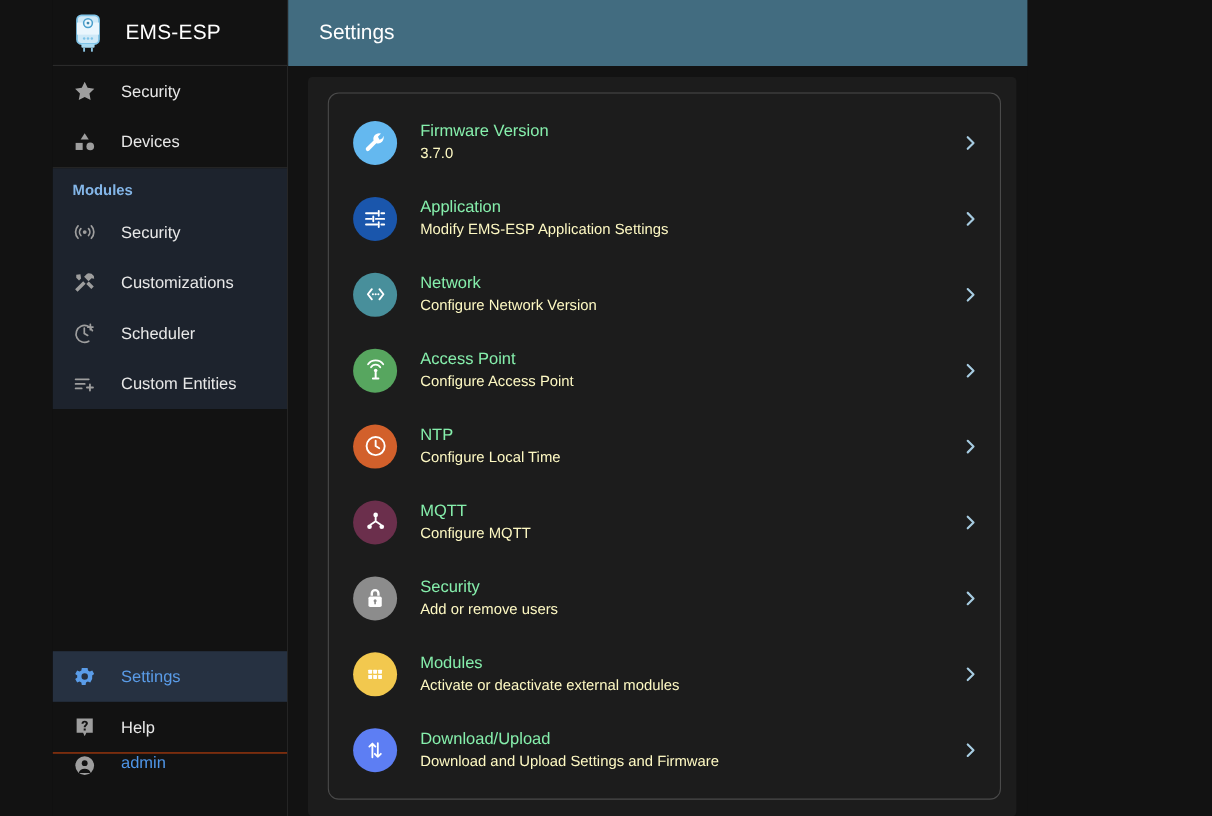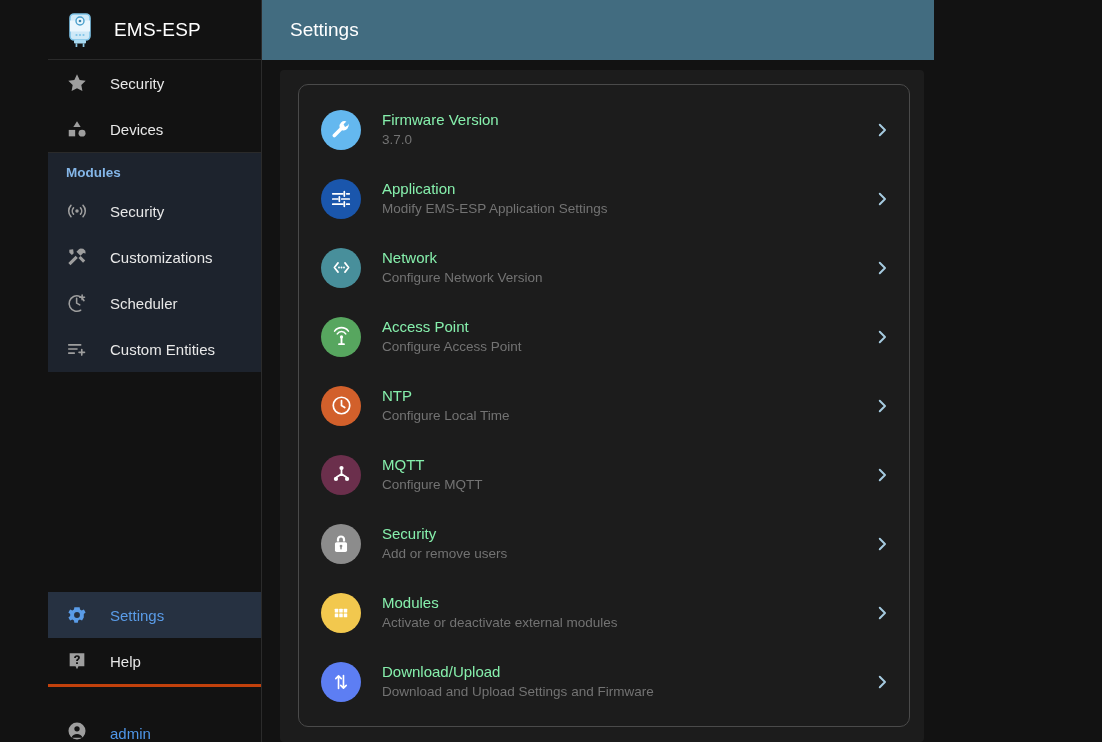--- a/index.html
+++ b/index.html
@@ -45,22 +45,22 @@
   .nav-item.active .nav-icon { color: #5a9ce8; }
 
   .group-title {
     color: #84b6e8; font-size: 13.5px; font-weight: bold;
     padding: 12px 0 8px 18px;
   }
   .sidebar-divider { height: 1px; background: #2a2a2a; }
   .sidebar-spacer { flex: 1 1 auto; background: #121212; }
 
   .user-row {
-    height: 58px; display: flex; align-items: flex-end; padding-left: 18px;
-    border-top: 3px solid #c2410c; cursor: pointer; background: #121212;
+    height: 58px; display: flex; align-items: flex-start; padding-left: 18px;
+    border-top: 1px solid #c2410c; cursor: pointer; background: #121212;
   }
   .user-row .nav-icon { width: 36px; flex: none; color: #9e9e9e; display:flex; }
   .user-row .user-name { color: #4f96e8; font-size: 15px; margin-left: 8px; }
 
   
   .main { flex: 1 1 auto; height: 742px; background: #121212; display: flex; flex-direction: column; min-width: 0; }
   .topbar {
     height: 60px; background: #426c80; display: flex; align-items: center;
     padding-left: 28px; flex: none;
   }
@@ -80,21 +80,21 @@
   .setting-row {
     display: flex; align-items: center; height: 69px;
     padding: 0 18px 0 22px; cursor: pointer;
   }
   .row-icon {
     width: 40px; height: 40px; border-radius: 50%;
     flex: none; display: flex; align-items: center; justify-content: center;
   }
   .row-text { flex: 1 1 auto; margin-left: 21px; min-width: 0; }
   .row-title { color: #86efac; font-size: 15px; line-height: 19px; }
-  .row-sub { color: #737373; font-size: 13.5px; line-height: 18px; margin-top: 2px; }
+  .row-sub { color: #fef9c3; font-size: 13.5px; line-height: 18px; margin-top: 2px; }
   .row-chevron { flex: none; color: #a6cbe0; display: flex; align-items: center; }
 
   svg { display: block; }
 </style>
 </head>
 <body>
 
 <div id="app">
 
   <div class="sidebar">

